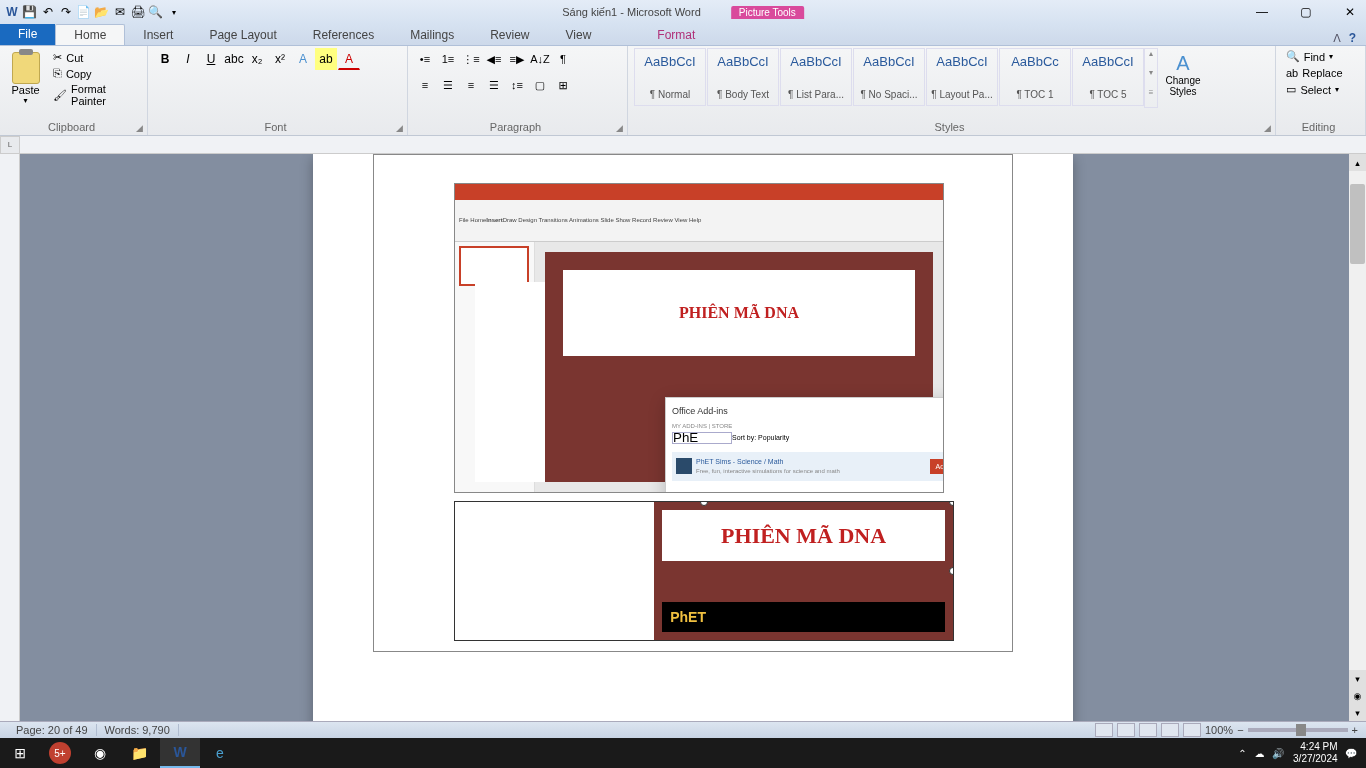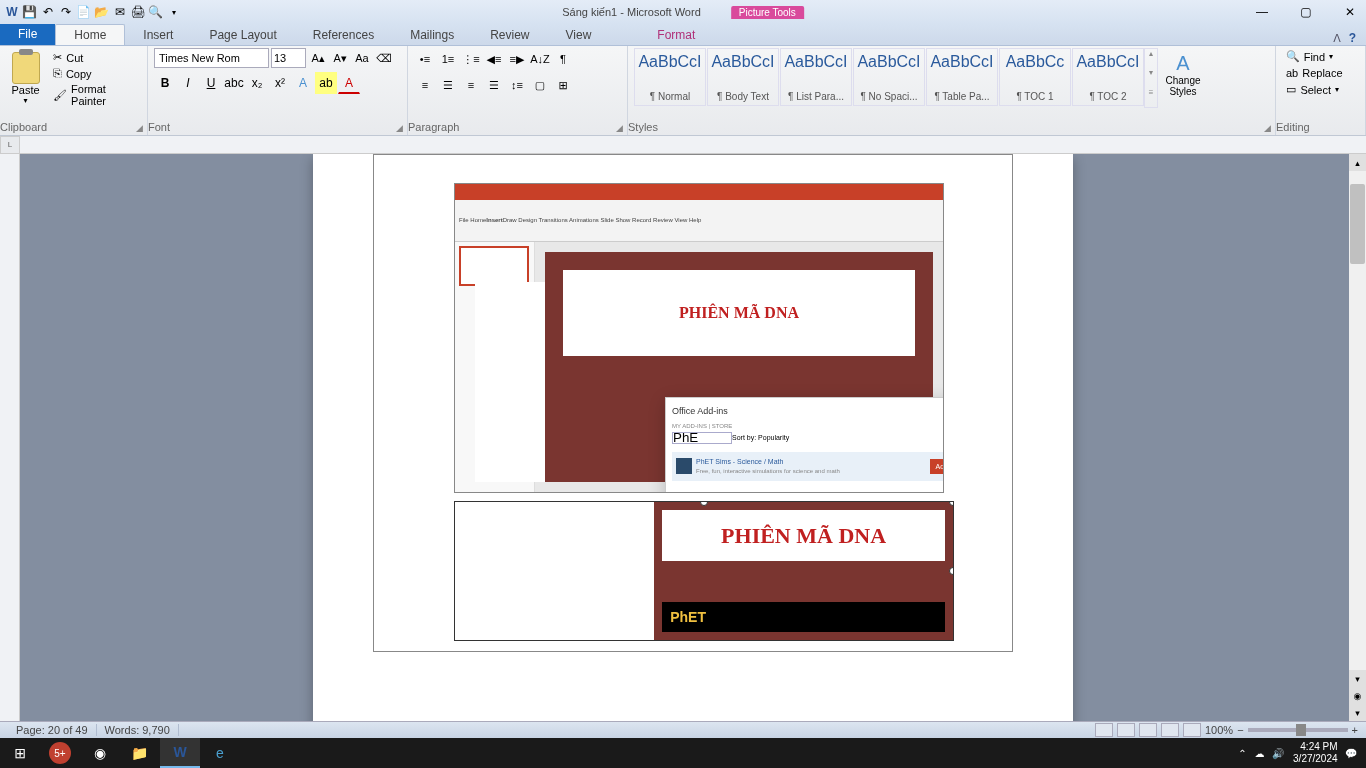--- a/index.html
+++ b/index.html
@@ -19,21 +19,21 @@
 .ribbon-tabs { height: 22px; background: linear-gradient(#d6e2f1, #cdd9ea); display: flex; align-items: flex-end; font-size: 12px; border-bottom: 1px solid #b0c0d8; }
 .file-tab { background: #1a6ac0; color: #fff; padding: 4px 18px; height: 22px; display: flex; align-items: center; }
 .rtab { padding: 3px 18px; color: #444; cursor: pointer; }
 .rtab.active { background: #f5f6f7; border: 1px solid #b0c0d8; border-bottom: none; border-radius: 2px 2px 0 0; }
 .rtab.format { color: #b03078; margin-left: 30px; }
 .rtab-help { margin-left: auto; margin-right: 10px; display: flex; gap: 8px; align-items: center; }
 
 
 .ribbon { height: 90px; background: linear-gradient(#f5f6f7, #e8eaed); display: flex; border-bottom: 1px solid #c0c8d4; font-size: 11px; }
 .rgroup { border-right: 1px solid #d0d6e0; padding: 2px 6px; display: flex; flex-direction: column; position: relative; }
-.rgroup-label { position: absolute; bottom: 2px; left: 0; right: 4px; text-align: left; color: #666; font-size: 11px; }
+.rgroup-label { position: absolute; bottom: 2px; left: 0; right: 4px; text-align: center; color: #666; font-size: 11px; }
 .rgroup-dlg { position: absolute; bottom: 2px; right: 4px; font-size: 9px; color: #888; }
 
 .clipboard-group { width: 148px; }
 .paste-big { display: flex; flex-direction: column; align-items: center; width: 42px; padding-top: 4px; }
 .paste-icon { width: 28px; height: 32px; background: #f0d87a; border: 1px solid #c0a850; border-radius: 3px; position: relative; }
 .paste-icon::before { content: ''; position: absolute; top: -4px; left: 6px; width: 14px; height: 6px; background: #888; border-radius: 2px; }
 .clip-btns { display: flex; flex-direction: column; gap: 1px; margin-left: 4px; padding-top: 2px; }
 .clip-btn { display: flex; align-items: center; gap: 4px; padding: 1px 4px; font-size: 11px; }
 .clip-top { display: flex; }
 
@@ -45,21 +45,21 @@
 .font-row2 { display: flex; gap: 1px; align-items: center; }
 .fbtn { width: 22px; height: 22px; display: flex; align-items: center; justify-content: center; font-size: 12px; border: 1px solid transparent; }
 
 .para-group { width: 220px; }
 .para-row { display: flex; gap: 1px; align-items: center; margin-bottom: 4px; }
 .pbtn { width: 22px; height: 22px; display: flex; align-items: center; justify-content: center; font-size: 11px; }
 
 .styles-group { flex: 1; min-width: 400px; }
 .styles-gallery { display: flex; gap: 1px; height: 58px; overflow: hidden; }
 .style-item { width: 72px; border: 1px solid #dde; display: flex; flex-direction: column; align-items: center; justify-content: center; font-size: 14px; padding: 2px; }
-.style-preview { font-size: 16px; color: #2a5a9c; }
+.style-preview { font-size: 13px; color: #2a5a9c; }
 .style-name { font-size: 10px; color: #555; margin-top: 20px; }
 .change-styles { width: 50px; display: flex; flex-direction: column; align-items: center; padding-top: 4px; }
 
 .editing-group { width: 90px; }
 .edit-btn { display: flex; align-items: center; gap: 4px; padding: 2px 4px; font-size: 11px; }
 
 
 .ruler-h { height: 18px; background: #f0f2f5; border-bottom: 1px solid #ccc; position: relative; font-size: 9px; color: #666; display: flex; align-items: center; padding-left: 280px; }
 .ruler-corner { position: absolute; left: 0; width: 20px; height: 18px; background: #e8eaed; border: 1px solid #ccc; font-size: 8px; display: flex; align-items: center; justify-content: center; }
 
@@ -194,28 +194,20 @@
             <span>🖌</span>
             <span>Format Painter</span>
           </div>
       </div>
     </div>
     <div class="rgroup-label">Clipboard</div>
     <div class="rgroup-dlg">◢</div>
   </div>
 
   <div class="rgroup font-group">
-    <div class="font-row1">
-      <input class="font-select" value="Times New Rom" style="">
-      <input class="size-select" value="13" style="">
-      <span class="font-btn">A▴</span>
-      <span class="font-btn">A▾</span>
-      <span class="font-btn">Aa</span>
-      <span class="font-btn">⌫</span>
-    </div>
     <div class="font-row2">
       <span class="fbtn">
           <b>B</b>
         </span>
       <span class="fbtn">
           <i>I</i>
         </span>
       <span class="fbtn">
           <u>U</u>
         </span>
@@ -267,29 +259,29 @@
         <div class="style-item">
             <span class="style-preview">AaBbCcI</span>
             <span class="style-name">¶ List Para...</span>
           </div>
         <div class="style-item">
             <span class="style-preview">AaBbCcI</span>
             <span class="style-name">¶ No Spaci...</span>
           </div>
         <div class="style-item">
             <span class="style-preview">AaBbCcI</span>
-            <span class="style-name">¶ Table Pa...</span>
+            <span class="style-name">¶ Layout Pa...</span>
           </div>
         <div class="style-item">
             <span class="style-preview" style="font-weight:normal">AaBbCc</span>
             <span class="style-name">¶ TOC 1</span>
           </div>
         <div class="style-item">
             <span class="style-preview">AaBbCcI</span>
-            <span class="style-name">¶ TOC 2</span>
+            <span class="style-name">¶ TOC 5</span>
           </div>
       </div>
       <div style="width:14px;display:flex;flex-direction:column;font-size:8px;color:#888;border:1px solid #dde">
         <span style="flex:1;text-align:center">▴</span>
         <span style="flex:1;text-align:center">▾</span>
         <span style="flex:1;text-align:center">≡</span>
       </div>
       <div class="change-styles">
         <span style="font-size:20px;color:#4a90d0">A</span>
         <span style="font-size:10px;text-align:center">Change Styles</span>

